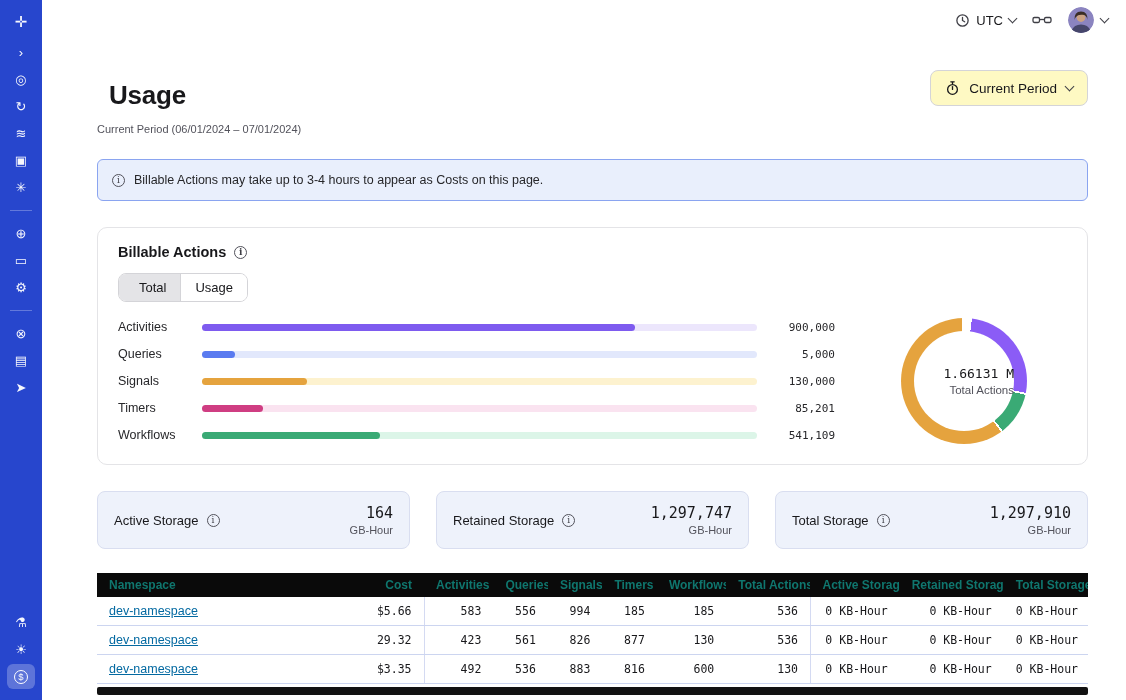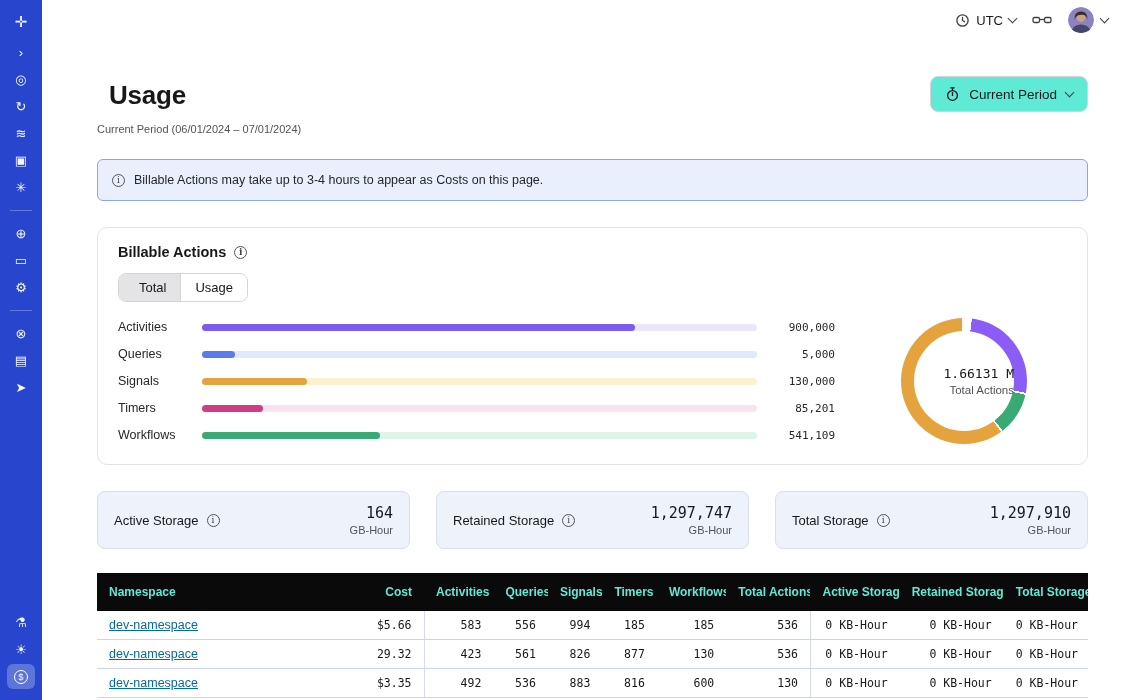--- a/index.html
+++ b/index.html
@@ -28,23 +28,23 @@
     transform:rotate(45deg); margin-top:-4px; display:inline-block; }
   .glasses { display:flex; align-items:center; cursor:pointer; }
   .user-menu { display:flex; align-items:center; gap:7px; cursor:pointer; }
   .avatar { width:26px; height:26px; border-radius:50%; overflow:hidden; display:block; }
 
   .content { padding:12px 38px 0 55px; }
 
   .title-row { display:flex; justify-content:space-between; align-items:flex-start; margin-top:16px; }
   h1 { font-size:26px; font-weight:600; margin:12px; letter-spacing:-.2px; }
   .subtitle { font-size:11px; color:#52525b; margin-top:7px; }
-  .period-btn { display:flex; align-items:center; gap:9px; background:#5eead4; border:1px solid #d4d4d8;
+  .period-btn { display:flex; align-items:center; gap:9px; background:#fef9c3; border:1px solid #d4d4d8;
     border-radius:8px; padding:9px 14px; font-size:13.5px; color:#18181b; cursor:pointer;
-    font-family:inherit; margin-top:8px; }
+    font-family:inherit; margin-top:2px; }
 
   .banner { margin-top:24px; background:#e9effc; border:1px solid #8aa4f0; border-radius:6px;
     padding:13px 14px; display:flex; align-items:center; gap:9px; font-size:12.5px; color:#27272a; }
 
   .info { display:inline-flex; align-items:center; justify-content:center; flex:none;
     width:13px; height:13px; border:1.2px solid #52525b; border-radius:50%;
     font-size:9px; color:#3f3f46; font-family:"DejaVu Serif", serif; }
 
   .ba-card { margin-top:26px; border:1px solid #e4e4e7; border-radius:10px; background:#fff;
     padding:16px 20px 20px; }
@@ -72,22 +72,22 @@
   .storage-row { display:flex; gap:26px; margin-top:26px; }
   .storage-card { flex:1; background:#eef2fb; border:1px solid #d9def0; border-radius:8px;
     padding:9px 16px; display:flex; justify-content:space-between; align-items:center; min-height:58px; }
   .storage-label { font-size:13px; display:flex; align-items:center; gap:8px; }
   .storage-value-wrap { text-align:right; }
   .storage-value { font-family:"DejaVu Sans Mono", monospace; font-size:15px; }
   .storage-unit { font-size:11px; color:#52525b; margin-top:2px; }
 
   .table-wrap { margin-top:24px; }
   table { width:100%; border-collapse:collapse; table-layout:fixed; }
-  thead th { background:#0a0a0a; color:#5eead4; font-size:12px; font-weight:600;
-    padding:12px 12px; text-align:right; white-space:nowrap; overflow:hidden; }
+  thead th { background:#0a0a0a; color:#0f766e; font-size:12px; font-weight:600;
+    padding:5px 12px; text-align:right; white-space:nowrap; overflow:hidden; }
   th.th-left { text-align:left; }
   tbody td { font-size:11.5px; padding:7px 12px; border-bottom:1px solid #ccd5f0; text-align:right;
     font-family:"DejaVu Sans Mono", monospace; color:#18181b; white-space:nowrap; overflow:hidden; }
   td.td-ns { text-align:left; font-family:"Liberation Sans", sans-serif; font-size:12.5px; }
   td.sep { border-left:1px solid #d4daf2; }
   a.ns-link { color:#0369a1; text-decoration:underline; cursor:pointer; }
   .table-bottom { height:8px; background:#121212; margin-top:3px; border-radius:2px; }
 </style>
 </head>
 <body>

